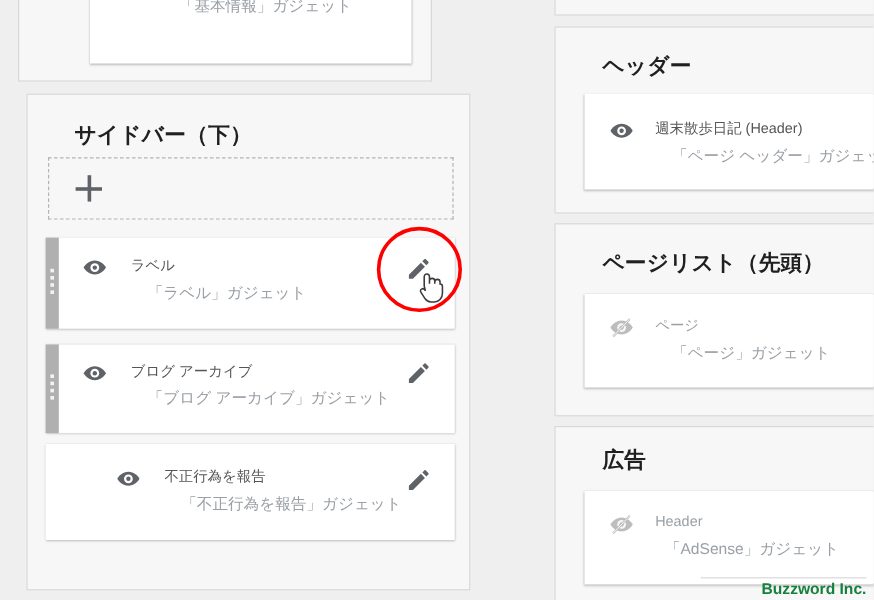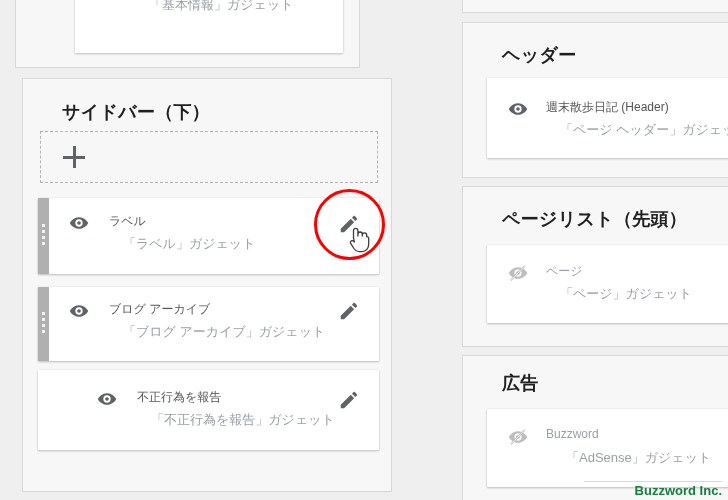--- a/index.html
+++ b/index.html
@@ -307,21 +307,21 @@
     <div class="card-inner">
       <span class="eye" style="left:21px; top:18px;">
         <svg viewBox="0 0 24 24" width="20" height="20" aria-hidden="true">
           <path fill="#bdbdbd" d="M12 5C6.5 5 2.2 9.1 1 12c1.2 2.9 5.5 7 11 7s9.8-4.1 11-7c-1.2-2.9-5.5-7-11-7z"></path>
           <circle cx="12" cy="12" r="4.4" fill="#f7f7f7"></circle>
           <circle cx="12" cy="12" r="2.2" fill="#bdbdbd"></circle>
           <path d="M3.5 20.8 20.2 3.4" stroke="#bdbdbd" stroke-width="2.1" fill="none"></path>
           <path d="M3.5 20.8 20.2 3.4" stroke="#ffffff" stroke-width="0.8" fill="none"></path>
         </svg>
       </span>
-      <div class="card-title muted" style="left:59px; top:18px;">Buzzword</div>
-      <div class="card-sub" style="left:79px; top:40px;">「AdSense」ガジェット</div>
+      <div class="card-title muted" style="left:59px; top:18px;">Header</div>
+      <div class="card-sub" style="left:67px; top:40px;">「AdSense」ガジェット</div>
     </div>
   </div>
 
   <div class="watermark-rule"></div>
   <div class="watermark">Buzzword Inc.</div>
 
 </div>
 
 </body></html>

